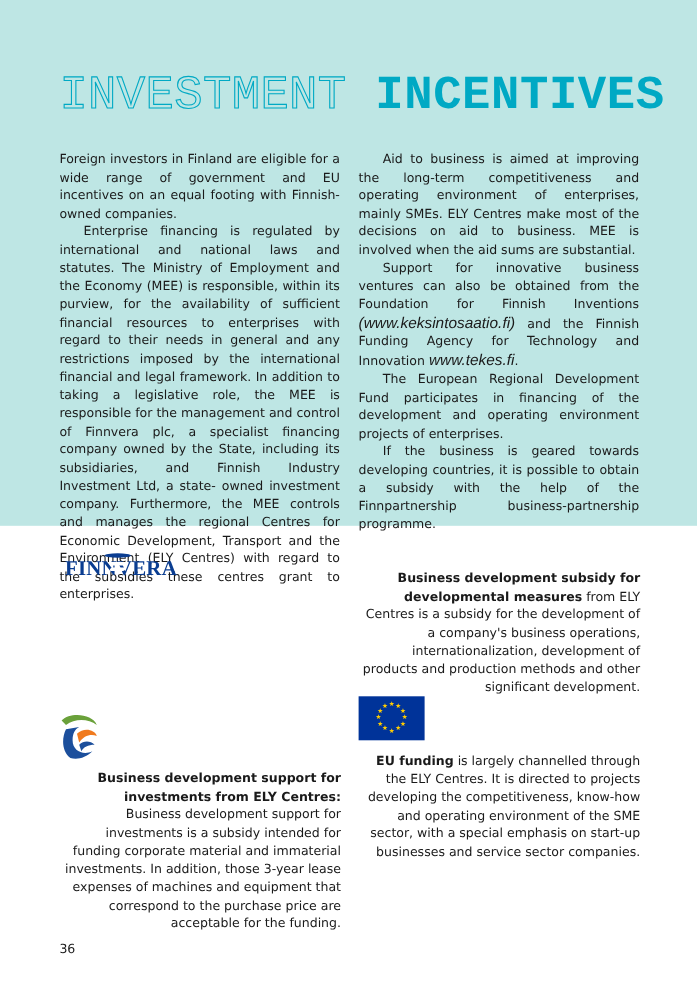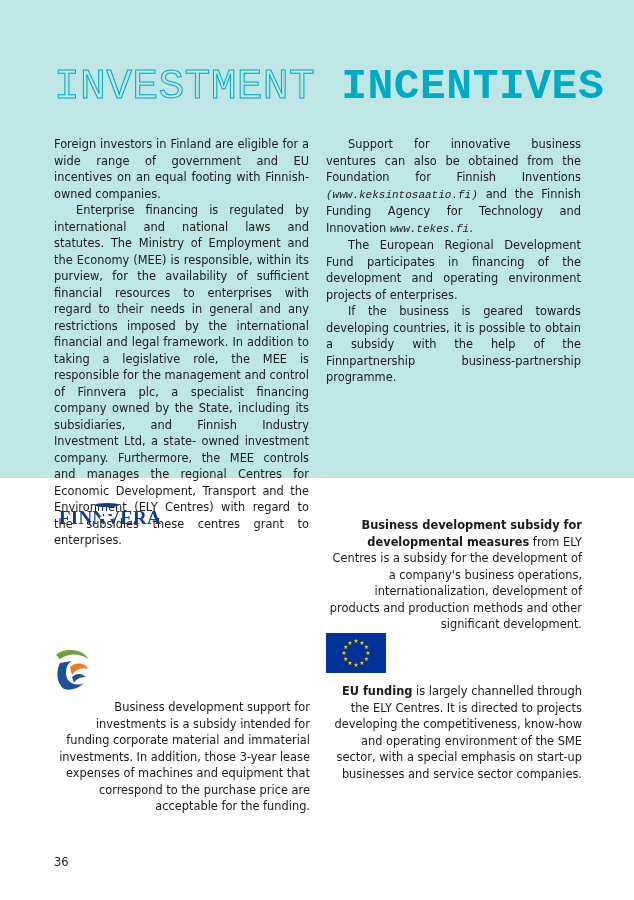--- a/index.html
+++ b/index.html
@@ -24,21 +24,21 @@
   .title .bold { font-weight: bold; color: #00a9c4; letter-spacing: 0.5px; }
 
   .col {
     position: absolute; font-size: 11.4px; line-height: 16.5px;
     text-align: justify; hyphens: manual;
   }
   .col p { margin: 0; }
   .col p.indent { text-indent: 22px; }
   .col-left { left: 54px; top: 136px; width: 255px; }
   .col-right { left: 326px; top: 136px; width: 255px; }
-  .col em { font-style: italic; font-family: Liberation Mono, monospace; font-size: 11px; }
+  .col em { font-style: italic; font-family: Liberation Sans, sans-serif; font-size: 14px; }
 
   .block { position: absolute; font-size: 11.4px; line-height: 16.5px; }
   .block p { margin: 0; text-align: right; }
   .block b { font-weight: bold; }
 
   .finnvera-logo { position: absolute; left: 54px; top: 503px; height: 26px; display: flex; align-items: center; flex-direction: column; }
   .finnvera-logo .mark {
     width: 24px; height: 24px; border-radius: 50%; background: #0a3d91; position: relative;
   }
   .finnvera-logo .mark::before, .finnvera-logo .mark::after {
@@ -78,20 +78,21 @@
   <span class="light">INVESTMENT</span>
   <span class="bold">INCENTIVES</span>
 </h1>
 
 <div class="col col-left">
   <p>Foreign investors in Finland are eligible for a wide range of government and EU incentives on an equal footing with Finnish-owned companies.</p>
   <p class="indent">Enterprise financing is regulated by interna­tional and national laws and statutes. The Min­istry of Employment and the Economy (MEE) is responsible, within its purview, for the availability of sufficient financial resources to enterprises with regard to their needs in general and any restric­tions imposed by the international financial and legal framework. In addition to taking a legislative role, the MEE is responsible for the management and control of Finnvera plc, a specialist financing company owned by the State, including its sub­sidiaries, and Finnish Industry Investment Ltd, a state- owned investment company. Furthermore, the MEE controls and manages the regional Cen­tres for Economic Development, Transport and the Environment (ELY Centres) with regard to the sub­sidies these centres grant to enterprises.</p>
 </div>
 
 <div class="col col-right">
+  <p class="indent">Aid to business is aimed at improving the long-term competitiveness and operating envi­ronment of enterprises, mainly SMEs. ELY Centres make most of the decisions on aid to business. MEE is involved when the aid sums are substantial.</p>
   <p class="indent"><span>Support for innovative business ventures can also be obtained from the Foundation for Finnish Inventions </span><em>(www.keksintosaatio.fi)</em><span> and the Finn­ish Funding Agency for Technology and Innovation </span><em>www.tekes.fi</em><span>.</span></p>
   <p class="indent">The European Regional Development Fund participates in financing of the development and operating environment projects of enterprises.</p>
   <p class="indent">If the business is geared towards developing countries, it is possible to obtain a subsidy with the help of the Finnpartnership business-partner­ship programme.</p>
 </div>
 
 <div class="finnvera-logo">
   <span class="mark"></span>
   <span class="word">FINNVERA</span>
 </div>
 <div class="block" style="left:54px; top:535px; width:258px;">
@@ -99,20 +100,21 @@
 
 <div class="ely-logo">
   <svg viewBox="0 0 36 42">
     <path d="M2 6 C10 -2 30 0 34 10 C26 4 14 4 6 10 Z" fill="#6aa13a"></path>
     <path d="M6 14 C2 22 2 34 10 40 C16 42 24 40 30 34 C22 38 12 34 12 24 C12 18 14 14 18 12 Z" fill="#1c4f9c"></path>
     <path d="M16 18 C22 12 32 14 34 20 C28 18 22 20 18 26 Z" fill="#f07a1e"></path>
     <path d="M18 28 C22 24 28 24 32 28 C26 28 22 30 20 34 Z" fill="#1c4f9c"></path>
   </svg>
 </div>
 <div class="block" style="left:54px; top:699px; width:256px;">
+  <p><b>Business development support for invest­ments from ELY Centres:</b></p>
   <p>Business development support for investments is a subsidy intended for funding corporate material and immaterial investments. In addition, those 3-year lease expenses of machines and equip­ment that correspond to the purchase price are acceptable for the funding.</p>
 </div>
 
 <div class="block" style="left:326px; top:517px; width:256px;">
   <p><b>Business development subsidy for develop­mental measures</b><span> from ELY Centres is a subsidy for the development of a company's business operations, internationalization, development of products and production methods and other sig­nificant development.</span></p>
 </div>
 
 <div class="eu-flag" id="euFlag">
     <span class="star" style="left: 27px; top: 5px;">★</span>
     <span class="star" style="left: 33px; top: 6.6077px;">★</span>

